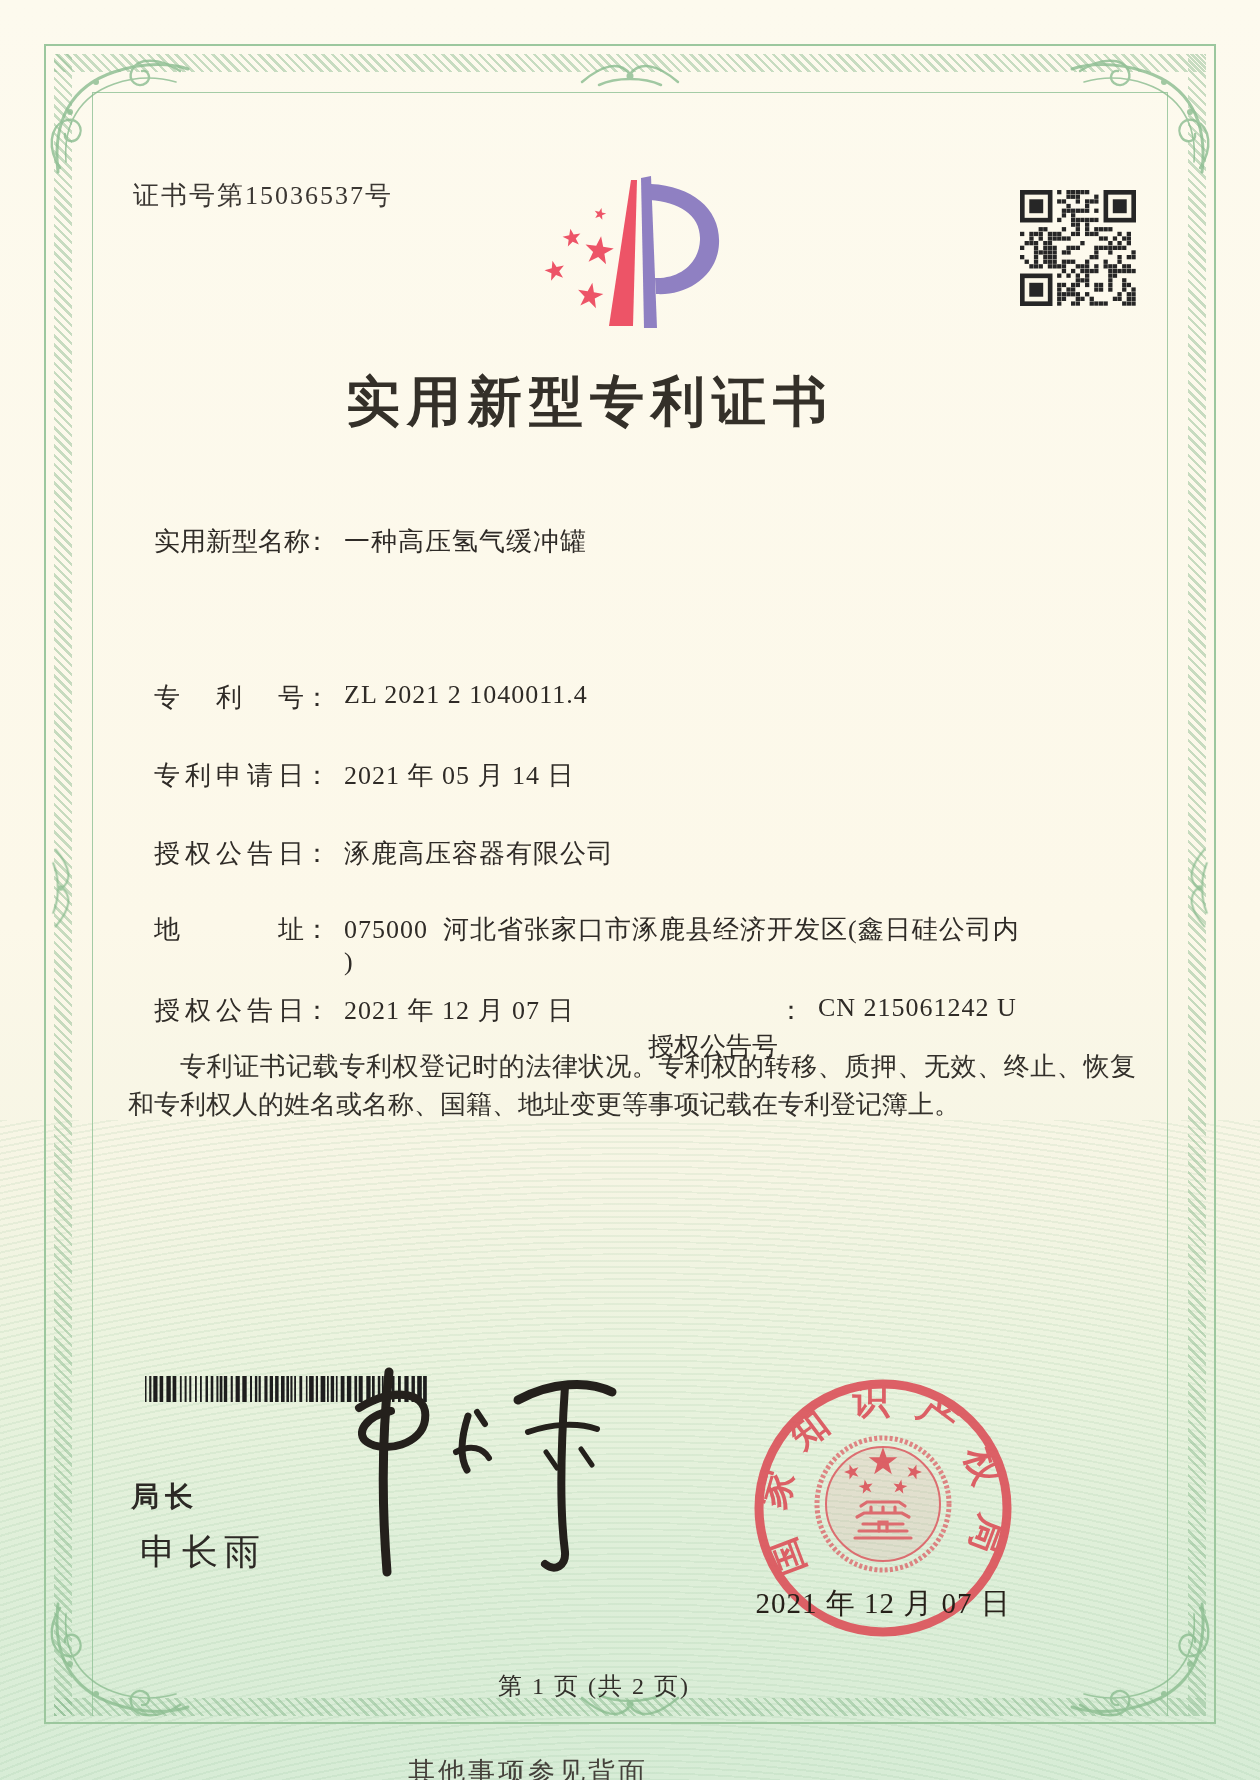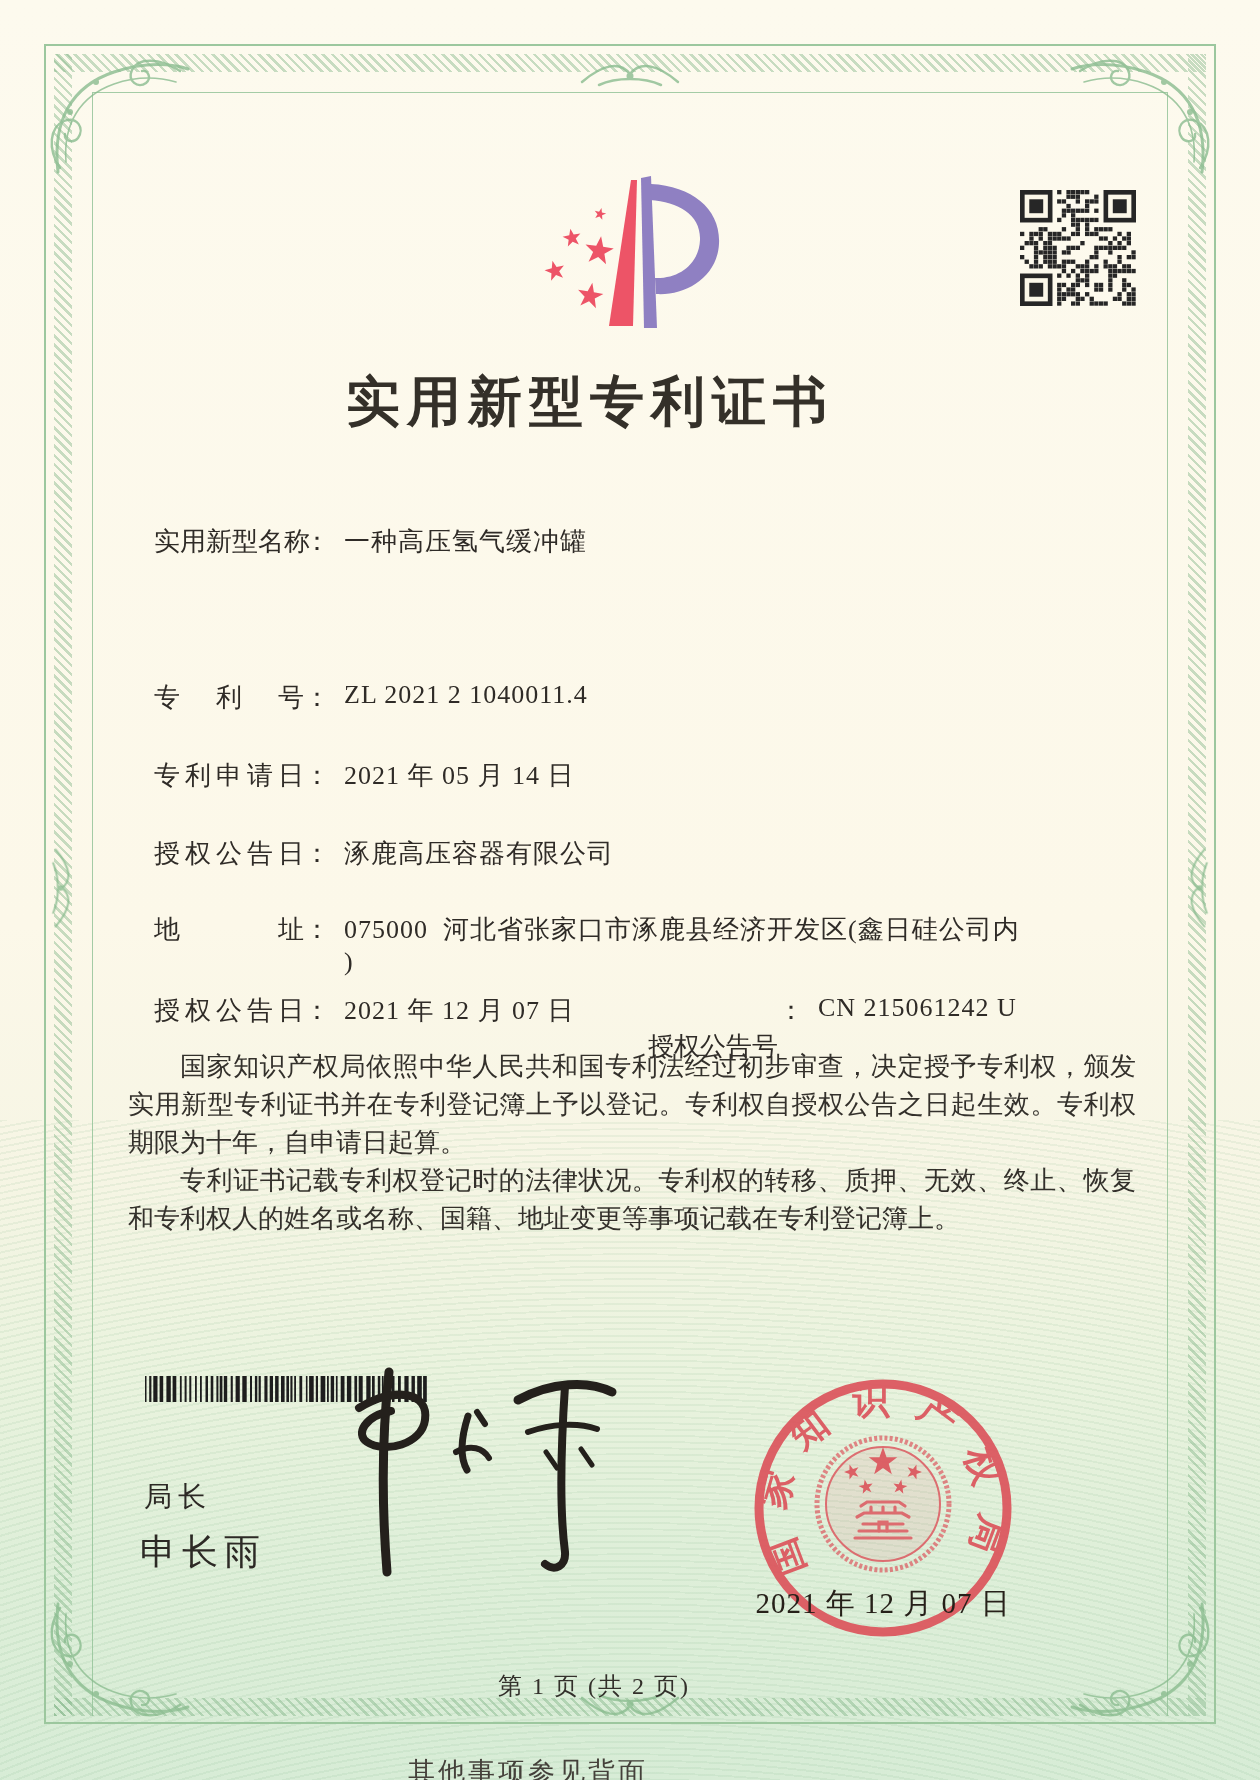--- a/index.html
+++ b/index.html
@@ -30,21 +30,21 @@
   .lbl2{display:inline-block;vertical-align:top;margin-top:36px;}
   .colon{display:inline-block;margin-right:14px;vertical-align:top;}
   .val{display:inline-block;vertical-align:top;white-space:pre-wrap;letter-spacing:1px;}
   .val .l2{display:block;}
   .grant2{position:absolute;left:494px;top:0;}
   
   .body-text{position:absolute;left:128px;top:1048px;width:1008px;font-size:26px;line-height:38px;
     color:#33302b;text-align:justify;}
   .body-text p{margin:0;text-indent:2em;}
   .barcode{position:absolute;left:145px;top:1376px;width:289px;height:26px;}
-  .signer-title{position:absolute;left:144px;top:1478px;font-size:28px;letter-spacing:6px;color:#2c2925;}
+  .signer-title{position:absolute;left:131px;top:1478px;font-size:28px;letter-spacing:6px;color:#2c2925;font-weight:bold;}
   .signer-name{position:absolute;left:140px;top:1528px;font-size:36px;letter-spacing:6px;color:#2c2925;text-align:right;}
   .signature{position:absolute;left:325px;top:1356px;}
   .seal{position:absolute;left:733px;top:1358px;opacity:.92;}
   .seal-date{position:absolute;left:733px;top:1584px;width:300px;text-align:center;font-size:29px;
     color:#262019;z-index:5;letter-spacing:1px;}
   .footer-page{position:absolute;left:498px;top:1670px;font-size:24px;color:#33302b;letter-spacing:2px;}
   .back-note{position:absolute;left:408px;top:1754px;font-size:27px;color:#44403a;letter-spacing:3px;}
 </style>
 </head>
 <body>
@@ -80,20 +80,21 @@
       <use href="#flo" transform="translate(1210,50) scale(-1,1)"></use>
       <use href="#flo" transform="translate(50,1726) scale(1,-1)"></use>
       <use href="#flo" transform="translate(1210,1726) scale(-1,-1)"></use>
       <use href="#crest" transform="translate(630,74)"></use>
       <use href="#crest" transform="translate(630,1706) scale(1,-1)"></use>
       <use href="#crest" transform="translate(62,888) rotate(90) scale(.8)"></use>
       <use href="#crest" transform="translate(1198,888) rotate(-90) scale(.8)"></use>
     </g>
   </svg>
 
+  <div class="cert-no">证书号第15036537号</div>
 
   <svg class="logo" width="190" height="180" viewBox="0 0 190 180">
     <defs>
       <polygon id="st" points="0,-10 2.35,-3.24 9.51,-3.09 3.8,1.24 5.88,8.09 0,4 -5.88,8.09 -3.8,1.24 -9.51,-3.09 -2.35,-3.24"></polygon>
     </defs>
     <g fill="#ed5467">
       <use href="#st" transform="translate(57,56) scale(0.62) rotate(14)"></use>
       <use href="#st" transform="translate(29,80) scale(0.95) rotate(-10)"></use>
       <use href="#st" transform="translate(56,93) scale(1.5) rotate(8)"></use>
       <use href="#st" transform="translate(12,113) scale(1.05) rotate(-14)"></use>
@@ -348,21 +349,20 @@
     <span class="lbl">地址</span><span class="colon">：</span><span class="val" style="max-width:720px"><span>075000  河北省张家口市涿鹿县经济开发区(鑫日硅公司内</span><span class="l2">)</span></span>
   </div>
   <div class="row" style="top:993px">
     <span class="lbl">授权公告日</span><span class="colon">：</span><span class="val">2021 年 12 月 07 日</span>
     <span class="grant2">
       <span class="lbl2">授权公告号</span><span class="colon">：</span><span class="val">CN 215061242 U</span>
     </span>
   </div>
 
   <div class="body-text">
-    <p>国家知识产权局依照中华人民共和国专利法经过初步审查，决定授予专利权，颁发实用新型专利证书并在专利登记簿上予以登记。专利权自授权公告之日起生效。专利权期限为十年，自申请日起算。</p>
     <p>专利证书记载专利权登记时的法律状况。专利权的转移、质押、无效、终止、恢复和专利权人的姓名或名称、国籍、地址变更等事项记载在专利登记簿上。</p>
   </div>
 
   <div class="barcode"><svg width="289" height="26">
         <rect x="0.0" y="0" width="1.5" height="26" fill="#1d1d1d"></rect>
         <rect x="4.2" y="0" width="2.2" height="26" fill="#1d1d1d"></rect>
         <rect x="8.3" y="0" width="4.2" height="26" fill="#1d1d1d"></rect>
         <rect x="14.6" y="0" width="3.6" height="26" fill="#1d1d1d"></rect>
         <rect x="21.4" y="0" width="4.4" height="26" fill="#1d1d1d"></rect>
         <rect x="27.6" y="0" width="3.7" height="26" fill="#1d1d1d"></rect>

